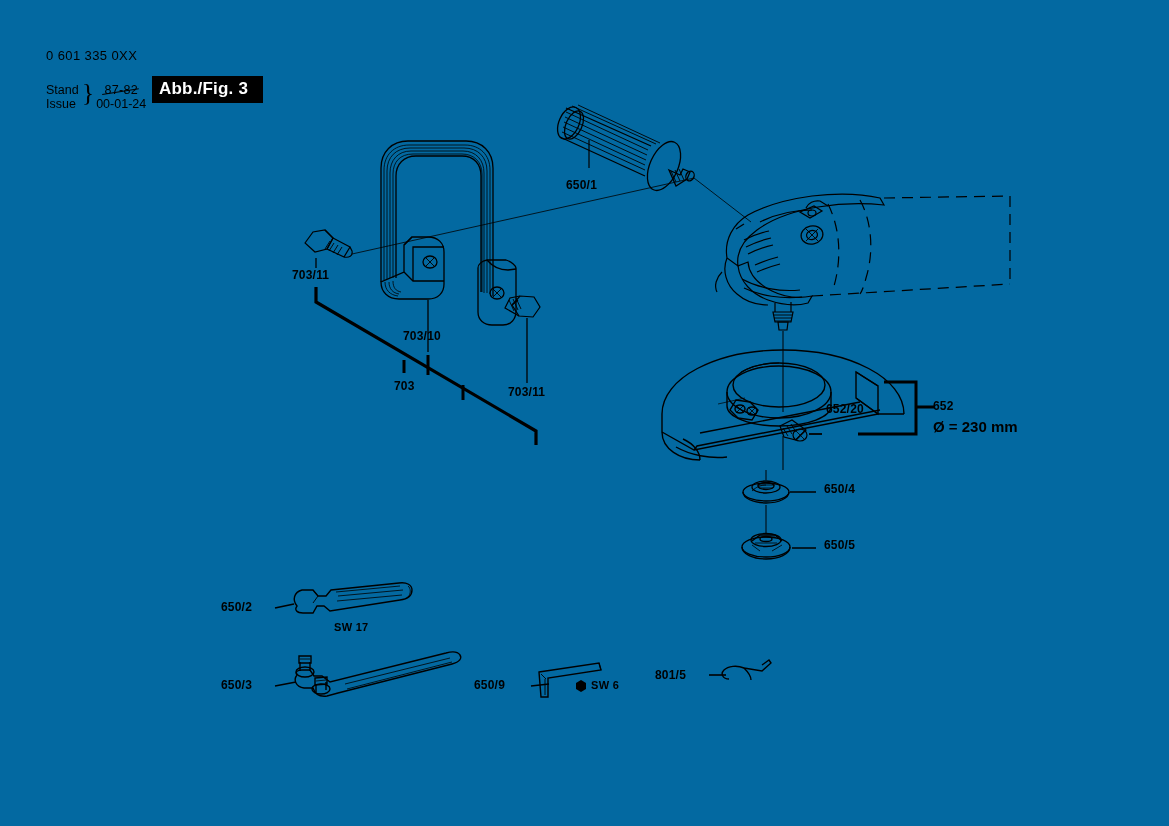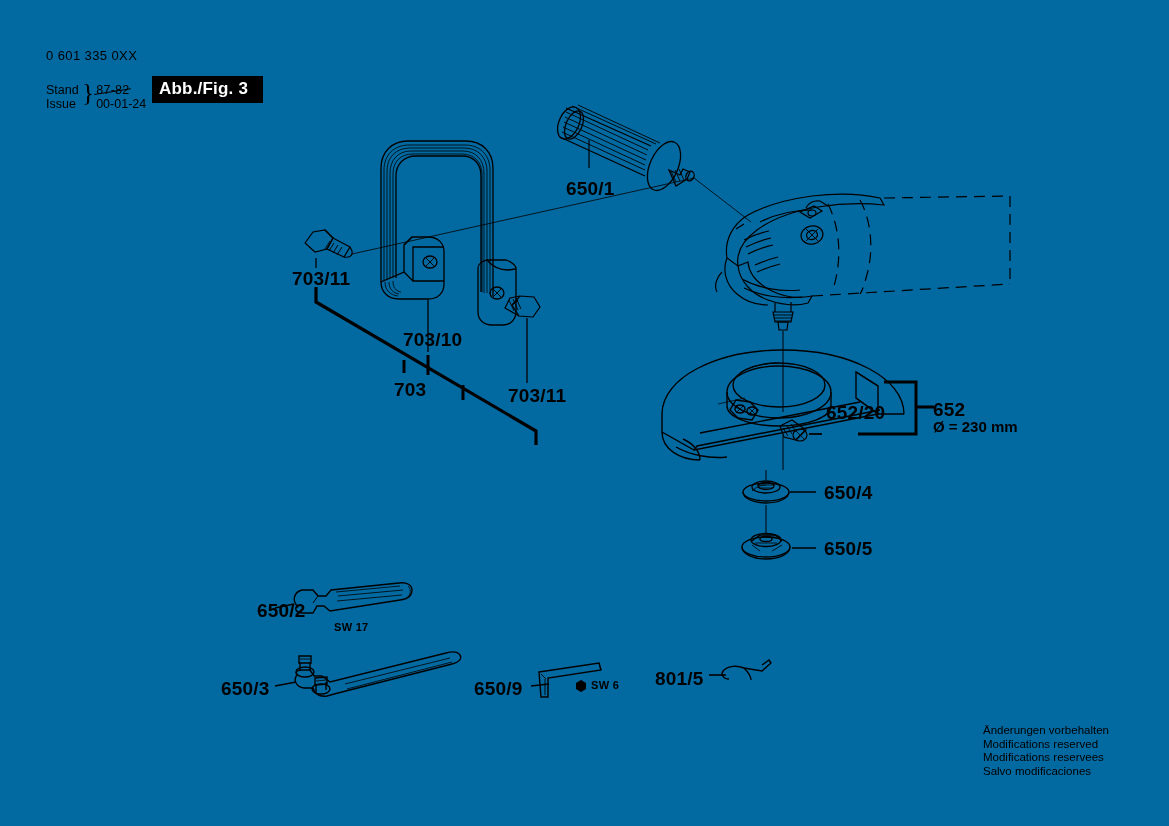--- a/index.html
+++ b/index.html
@@ -40,20 +40,21 @@
   #issue-brace {
     font-size: 26px;
     line-height: 26px;
     margin: -4px 2px 0 3px;
     font-family: "Liberation Serif", serif;
   }
   #issue-dates {
     font-size: 12.5px;
     line-height: 13.5px;
     position: relative;
+    text-align: center;
   }
   #date-old {
     position: relative;
     display: inline-block;
     letter-spacing: 0.3px;
   }
   #date-old::after {
     content: "";
     position: absolute;
     left: -2px;
@@ -71,21 +72,21 @@
     color: #ffffff;
     font-size: 17px;
     font-weight: bold;
     padding: 3px 15px 4px 7px;
     letter-spacing: 0.2px;
     white-space: nowrap;
   }
 
   
   .lbl {
-    font-size: 19px;
+    font-size: 12px;
     font-weight: bold;
     white-space: nowrap;
     letter-spacing: 0.2px;
   }
   .lbl-sm {
     font-size: 11px;
     font-weight: bold;
     white-space: nowrap;
     letter-spacing: 0.3px;
   }
@@ -441,30 +442,24 @@
 
   <div class="abs lbl" style="left:566px; top:178px;">650/1</div>
 
   <div class="abs lbl" style="left:933px; top:399px;">652</div>
   <div class="abs dim" style="left:933px; top:418px;">Ø = 230 mm</div>
   <div class="abs lbl" style="left:826px; top:402px;">652/20</div>
 
   <div class="abs lbl" style="left:824px; top:482px;">650/4</div>
   <div class="abs lbl" style="left:824px; top:538px;">650/5</div>
 
-  <div class="abs lbl" style="left:221px; top:600px;margin-left:36px;">650/2</div>
+  <div class="abs lbl" style="left:221px; top:600px;">650/2</div>
   <div class="abs lbl-sm" style="left:334px; top:621px;">SW 17</div>
 
   <div class="abs lbl" style="left:221px; top:678px;">650/3</div>
 
   <div class="abs lbl" style="left:474px; top:678px;">650/9</div>
   <div class="abs lbl-sm" style="left:591px; top:679px;">SW 6</div>
 
   <div class="abs lbl" style="left:655px; top:668px;">801/5</div>
 
-  <div id="footer">
-    <div>Änderungen vorbehalten</div>
-    <div>Modifications reserved</div>
-    <div>Modifications reservees</div>
-    <div>Salvo modificaciones</div>
-  </div>
 
 </div>
 
 </body></html>

